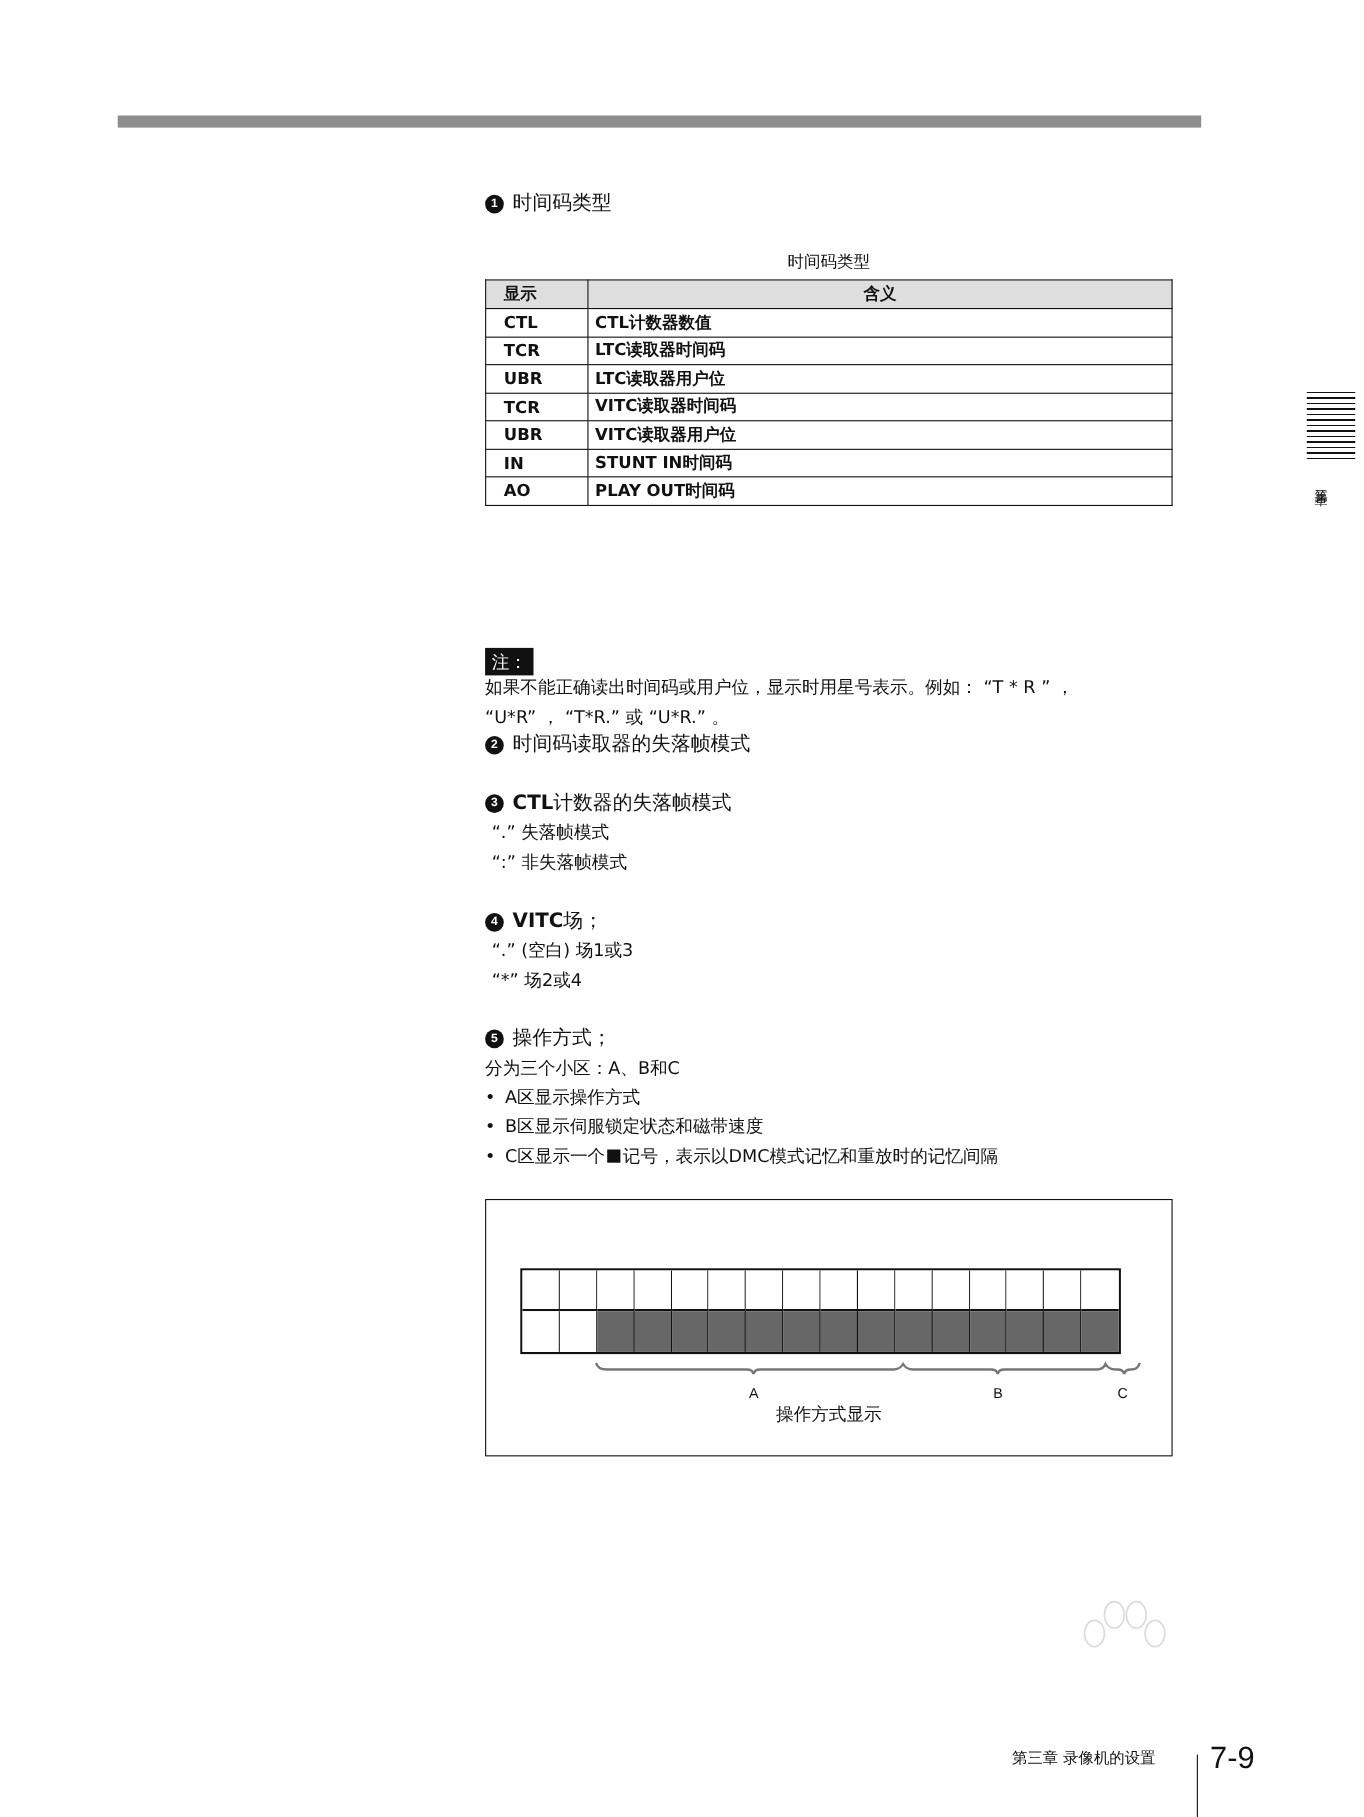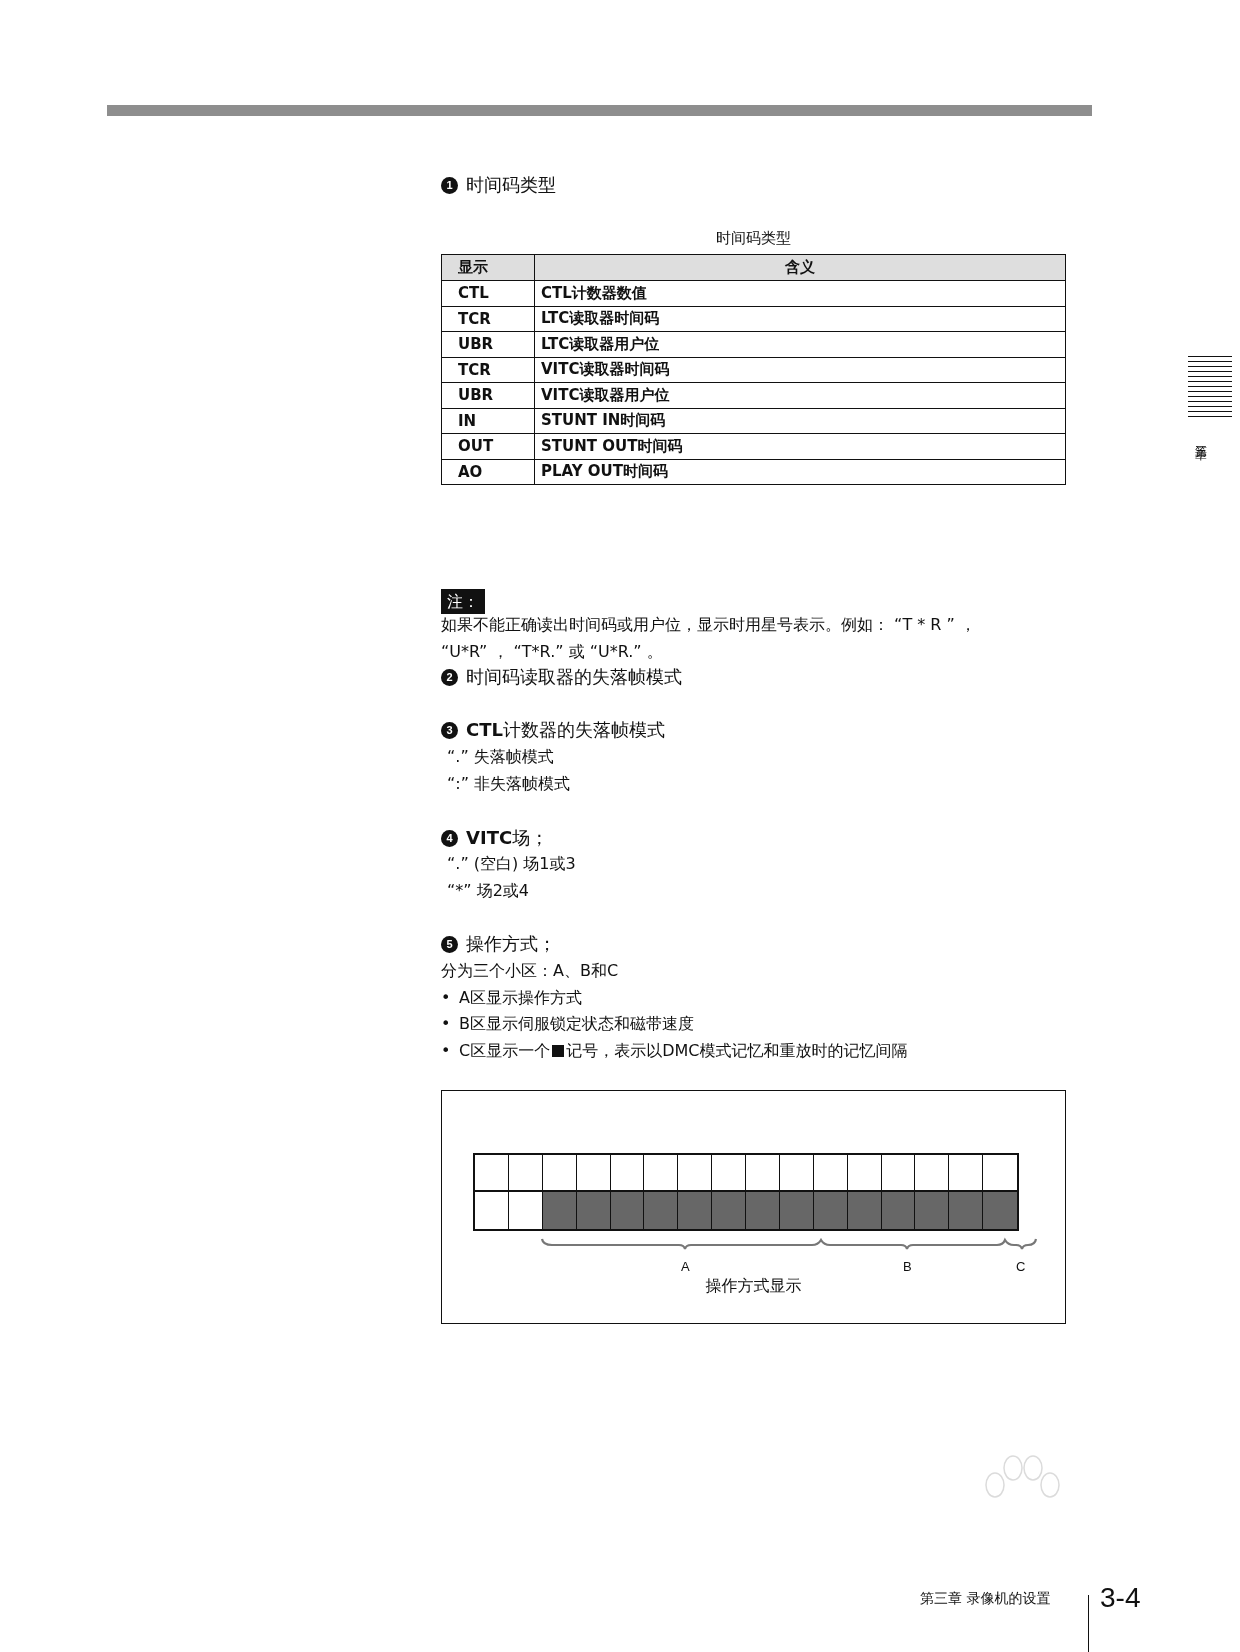--- a/index.html
+++ b/index.html
@@ -90,24 +90,20 @@
       </tr>
     <tr>
         <td class="c1">UBR</td>
         <td>VITC读取器用户位</td>
       </tr>
     <tr>
         <td class="c1">IN</td>
         <td>STUNT IN时间码</td>
       </tr>
     <tr>
-        <td class="c1">OUT</td>
-        <td>STUNT OUT时间码</td>
-      </tr>
-    <tr>
         <td class="c1">AO</td>
         <td>PLAY OUT时间码</td>
       </tr>
   </tbody>
 </table>
 
 <div class="abs note-badge">注：</div>
 <div class="abs line" style="left:441px; top:614px;">如果不能正确读出时间码或用户位，显示时用星号表示。例如： “T * R ” ，</div>
 <div class="abs line" style="left:441px; top:641px;"> “U*R” ， “T*R.” 或 “U*R.” 。</div>
 
@@ -201,13 +197,13 @@
   <svg width="110" height="70" viewBox="0 0 110 70" style="position:absolute; left:85px; top:-10px;">
     <ellipse cx="30" cy="35" rx="9" ry="12" fill="none" stroke="#999" stroke-width="1.5"></ellipse>
     <ellipse cx="48" cy="18" rx="9" ry="12" fill="none" stroke="#999" stroke-width="1.5"></ellipse>
     <ellipse cx="68" cy="18" rx="9" ry="12" fill="none" stroke="#999" stroke-width="1.5"></ellipse>
     <ellipse cx="85" cy="35" rx="9" ry="12" fill="none" stroke="#999" stroke-width="1.5"></ellipse>
   </svg>
 </div>
 
 <div class="abs footer-text">第三章 录像机的设置</div>
 <div class="abs footer-rule"></div>
-<div class="abs page-num">3-4</div>
+<div class="abs page-num">7-9</div>
 
 </body></html>

